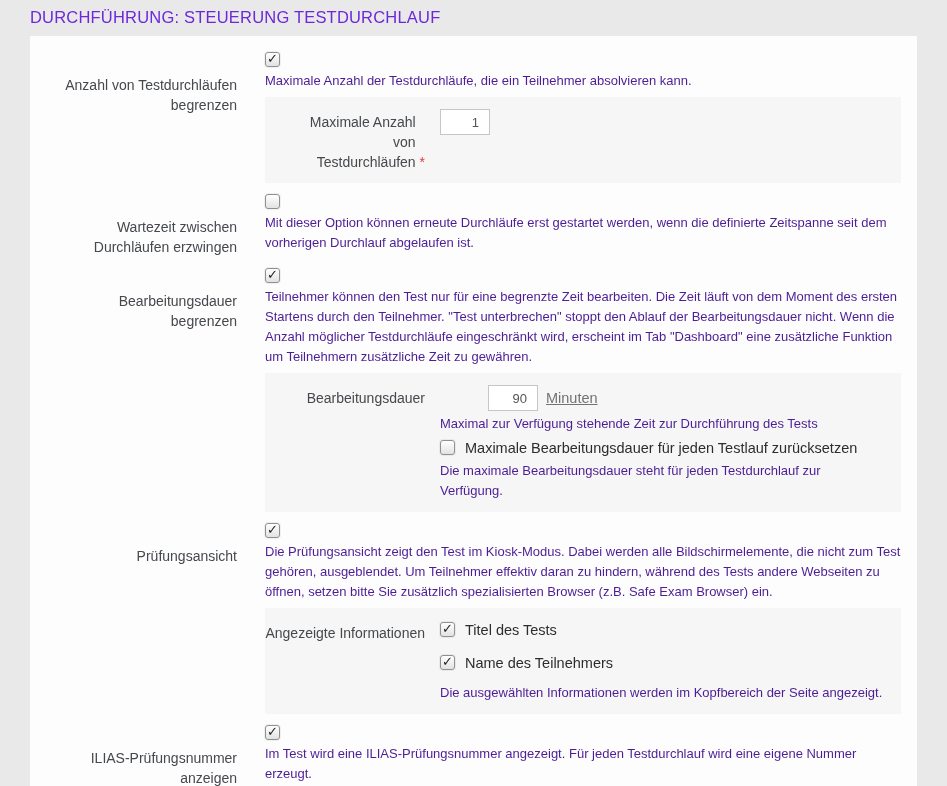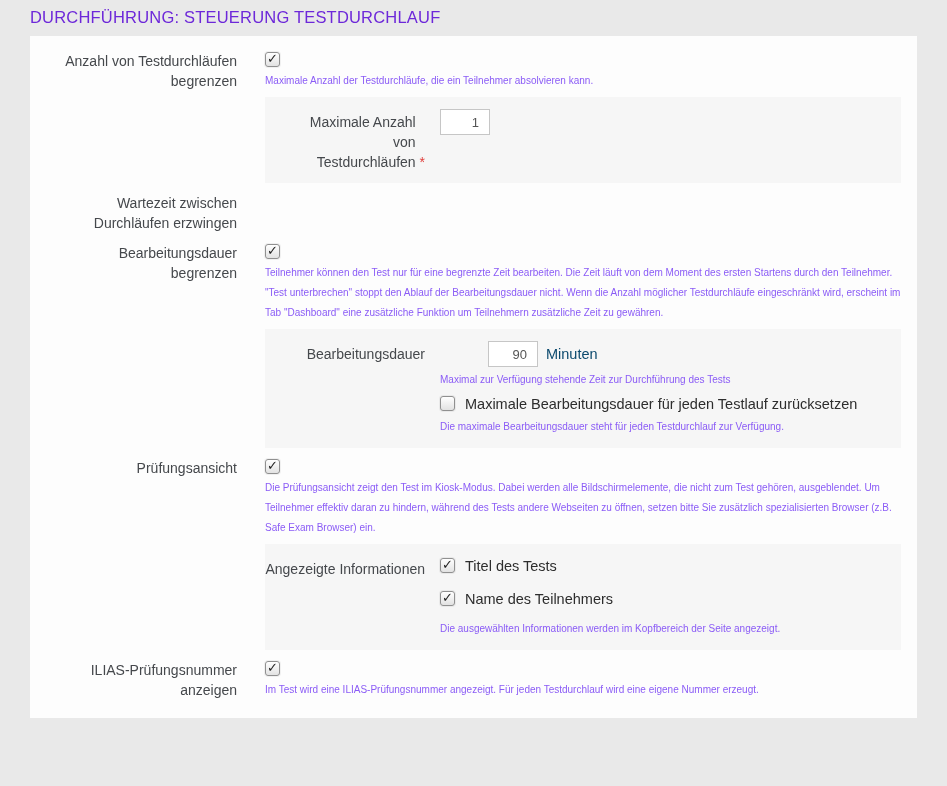--- a/index.html
+++ b/index.html
@@ -28,31 +28,31 @@
   .form-row { display: flex; margin-bottom: 9px; }
   .row-label {
     flex: 0 0 207px;
     margin-right: 28px;
     text-align: right;
     font-size: 14px;
     line-height: 20px;
     color: #45484c;
     padding-top: 1px;
   }
-  .row-label span { display: inline-block; }
+  .row-label span { display: inline-block; margin-top: 24px; }
   .mw120 { max-width: 120px; }
   .mw130 { max-width: 130px; }
   .mw150 { max-width: 150px; }
   .mw170 { max-width: 170px; }
   .row-control { flex: 1; min-width: 0; padding-right: 2px; }
 
   .byline {
-    font-size: 10px;
-    line-height: 20px;
-    color: #8b5cf6;
+    font-size: 13px;
+    line-height: 20px;
+    color: #4c1d95;
     margin-top: 3px;
     max-width: 645px;
   }
 
   .cb {
     display: inline-flex;
     align-items: center;
     justify-content: center;
     width: 15px; height: 15px;
     border: 1px solid #909090;
@@ -99,21 +99,22 @@
     font-family: "Liberation Sans", sans-serif;
     font-size: 13px;
     color: #555555;
     text-align: right;
     padding: 0 10px 0 4px;
   }
   .input-row { display: flex; align-items: center; padding-left: 48px; }
   .unit-label {
     margin-left: 8px;
     font-size: 14.5px;
-    color: #0c4a6e;
+    color: #737373;
+    text-decoration: underline;
   }
 
   .option-row { display: flex; align-items: flex-start; margin-top: 4px; }
   .option-row .cb { margin-top: 2px; }
   .option-label {
     margin-left: 10px;
     font-size: 14.5px;
     line-height: 20px;
     color: #2d2d2d;
     cursor: pointer;
@@ -150,20 +151,26 @@
             </div>
           </div>
         </div>
       </div>
     </div>
 
     <div class="form-row">
       <div class="row-label">
         <span class="mw150">Wartezeit zwischen Durchläufen erzwingen</span>
       </div>
+      <div class="row-control">
+        <span class="cb">
+            <span class="cb-mark"></span>
+          </span>
+        <div class="byline">Mit dieser Option können erneute Durchläufe erst gestartet werden, wenn die definierte Zeitspanne seit dem vorherigen Durchlauf abgelaufen ist.</div>
+      </div>
     </div>
 
     <div class="form-row">
       <div class="row-label">
         <span class="mw130">Bearbeitungsdauer begrenzen</span>
       </div>
       <div class="row-control">
         <span class="cb">
             <span class="cb-mark">✓</span>
           </span>

